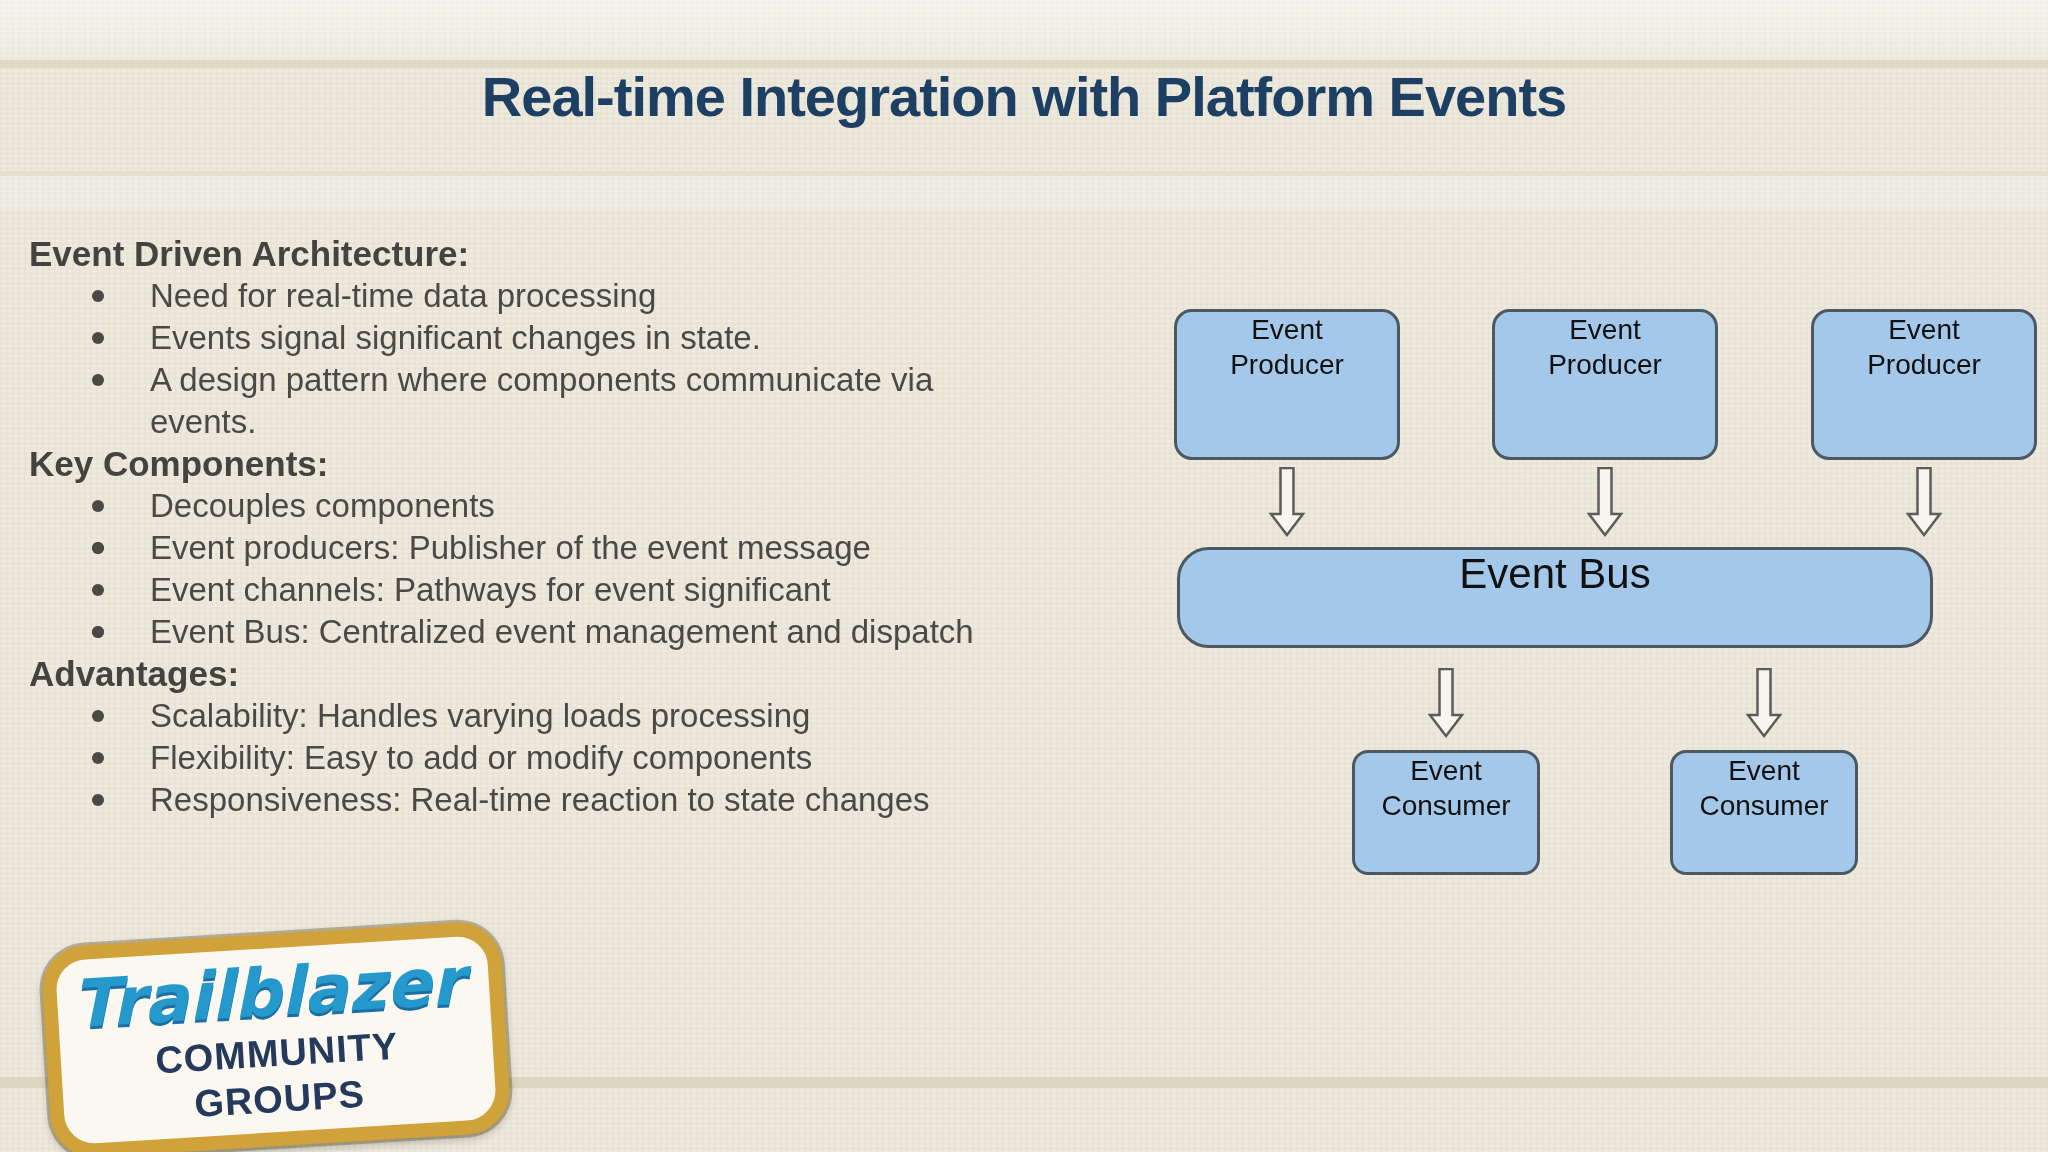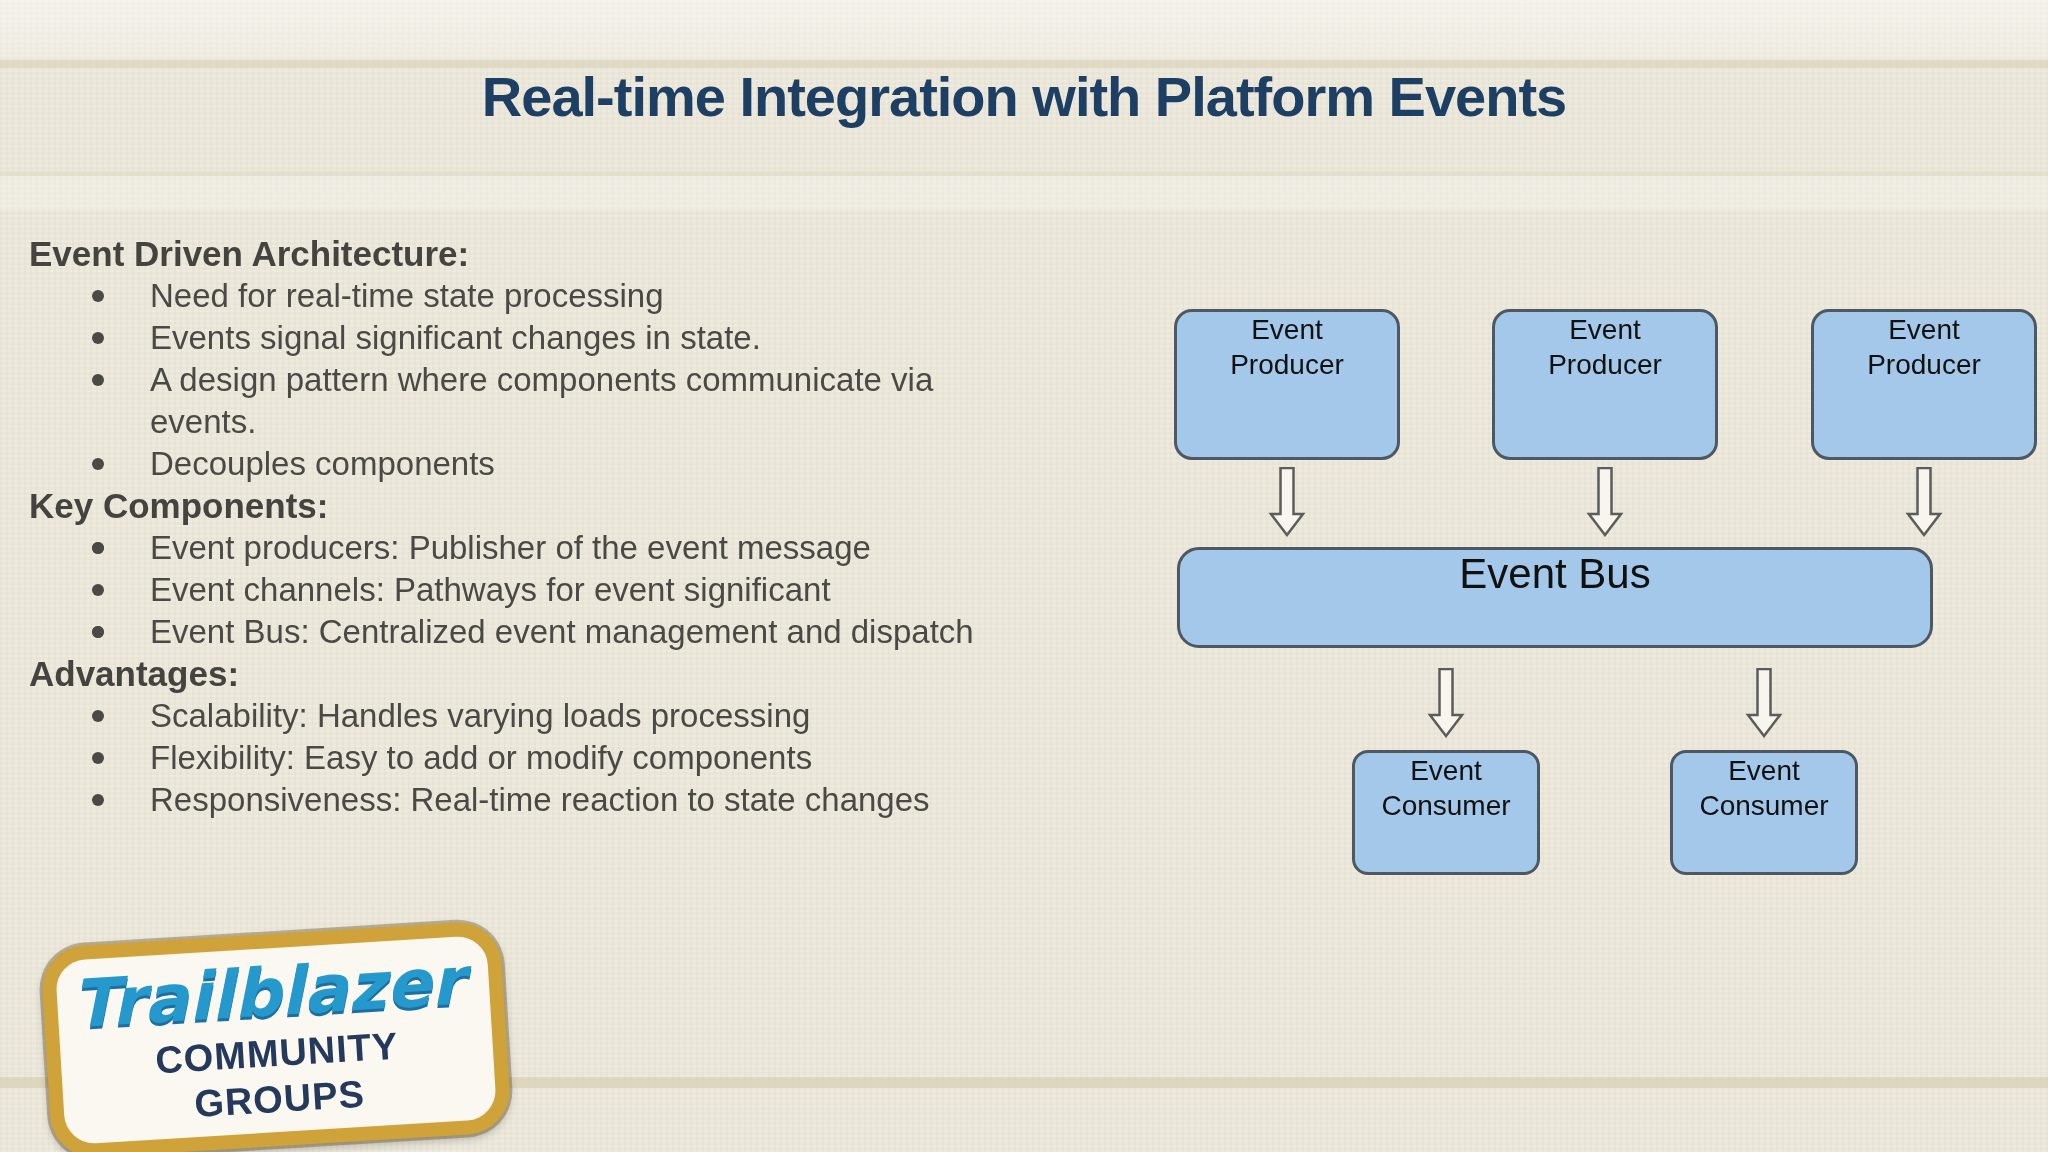--- a/index.html
+++ b/index.html
@@ -42,21 +42,21 @@
   .dbox{
     position:absolute;
     background:#a4c8e9;
     border:3px solid #4d5863;
     box-sizing:border-box;
     display:flex;justify-content:center;
     text-align:center;color:#111;
     white-space:pre-line;
   }
   .producer{width:226px;height:151px;top:309px;border-radius:18px;font-size:28px;line-height:35px;}
-  .bus{left:1177px;top:547px;width:756px;height:101px;border-radius:22px;font-size:42px;}
+  .bus{left:1177px;top:547px;width:756px;height:101px;border-radius:32px;font-size:42px;}
   .consumer{width:188px;height:125px;top:750px;border-radius:16px;font-size:28px;line-height:35px;}
   .arrow{position:absolute;width:40px;height:70px;}
 
   
   .logo{
     position:absolute;left:46px;top:934px;
     width:412px;
     transform:rotate(-3.5deg);
     background:#faf8f1;
     border:14px solid #cfa339;
@@ -86,26 +86,26 @@
 
   <div class="ridge ridge-top"></div>
   <div class="ridge ridge-under-title"></div>
   <div class="ridge band-light"></div>
   <div class="ridge ridge-bottom"></div>
 
   <div class="title">Real-time Integration with Platform Events</div>
 
   <div class="content">
     <div class="row heading">Event Driven Architecture:</div>
-    <div class="row bullet"><span class="dot"></span><span>Need for real-time state processing</span></div>
+    <div class="row bullet"><span class="dot"></span><span>Need for real-time data processing</span></div>
     <div class="row bullet"><span class="dot"></span><span>Events signal significant changes in state.</span></div>
     <div class="row bullet"><span class="dot"></span><span>A design pattern where components communicate via events.</span></div>
+    <div class="row heading">Key Components:</div>
+
     <div class="row bullet"><span class="dot"></span><span>Decouples components</span></div>
-
-    <div class="row heading">Key Components:</div>
     <div class="row bullet"><span class="dot"></span></div>
     <div class="row bullet"><span class="dot"></span><span>Event producers: Publisher of the event message</span></div>
     <div class="row bullet"><span class="dot"></span><span>Event channels: Pathways for event significant</span></div>
     <div class="row bullet"><span class="dot"></span></div>
     <div class="row bullet"><span class="dot"></span><span>Event Bus: Centralized event management and dispatch</span></div>
 
     <div class="row heading">Advantages:</div>
     <div class="row bullet"><span class="dot"></span><span>Scalability: Handles varying loads processing</span></div>
     <div class="row bullet"><span class="dot"></span><span>Flexibility: Easy to add or modify components</span></div>
     <div class="row bullet"><span class="dot"></span><span>Responsiveness: Real-time reaction to state changes</span></div>

